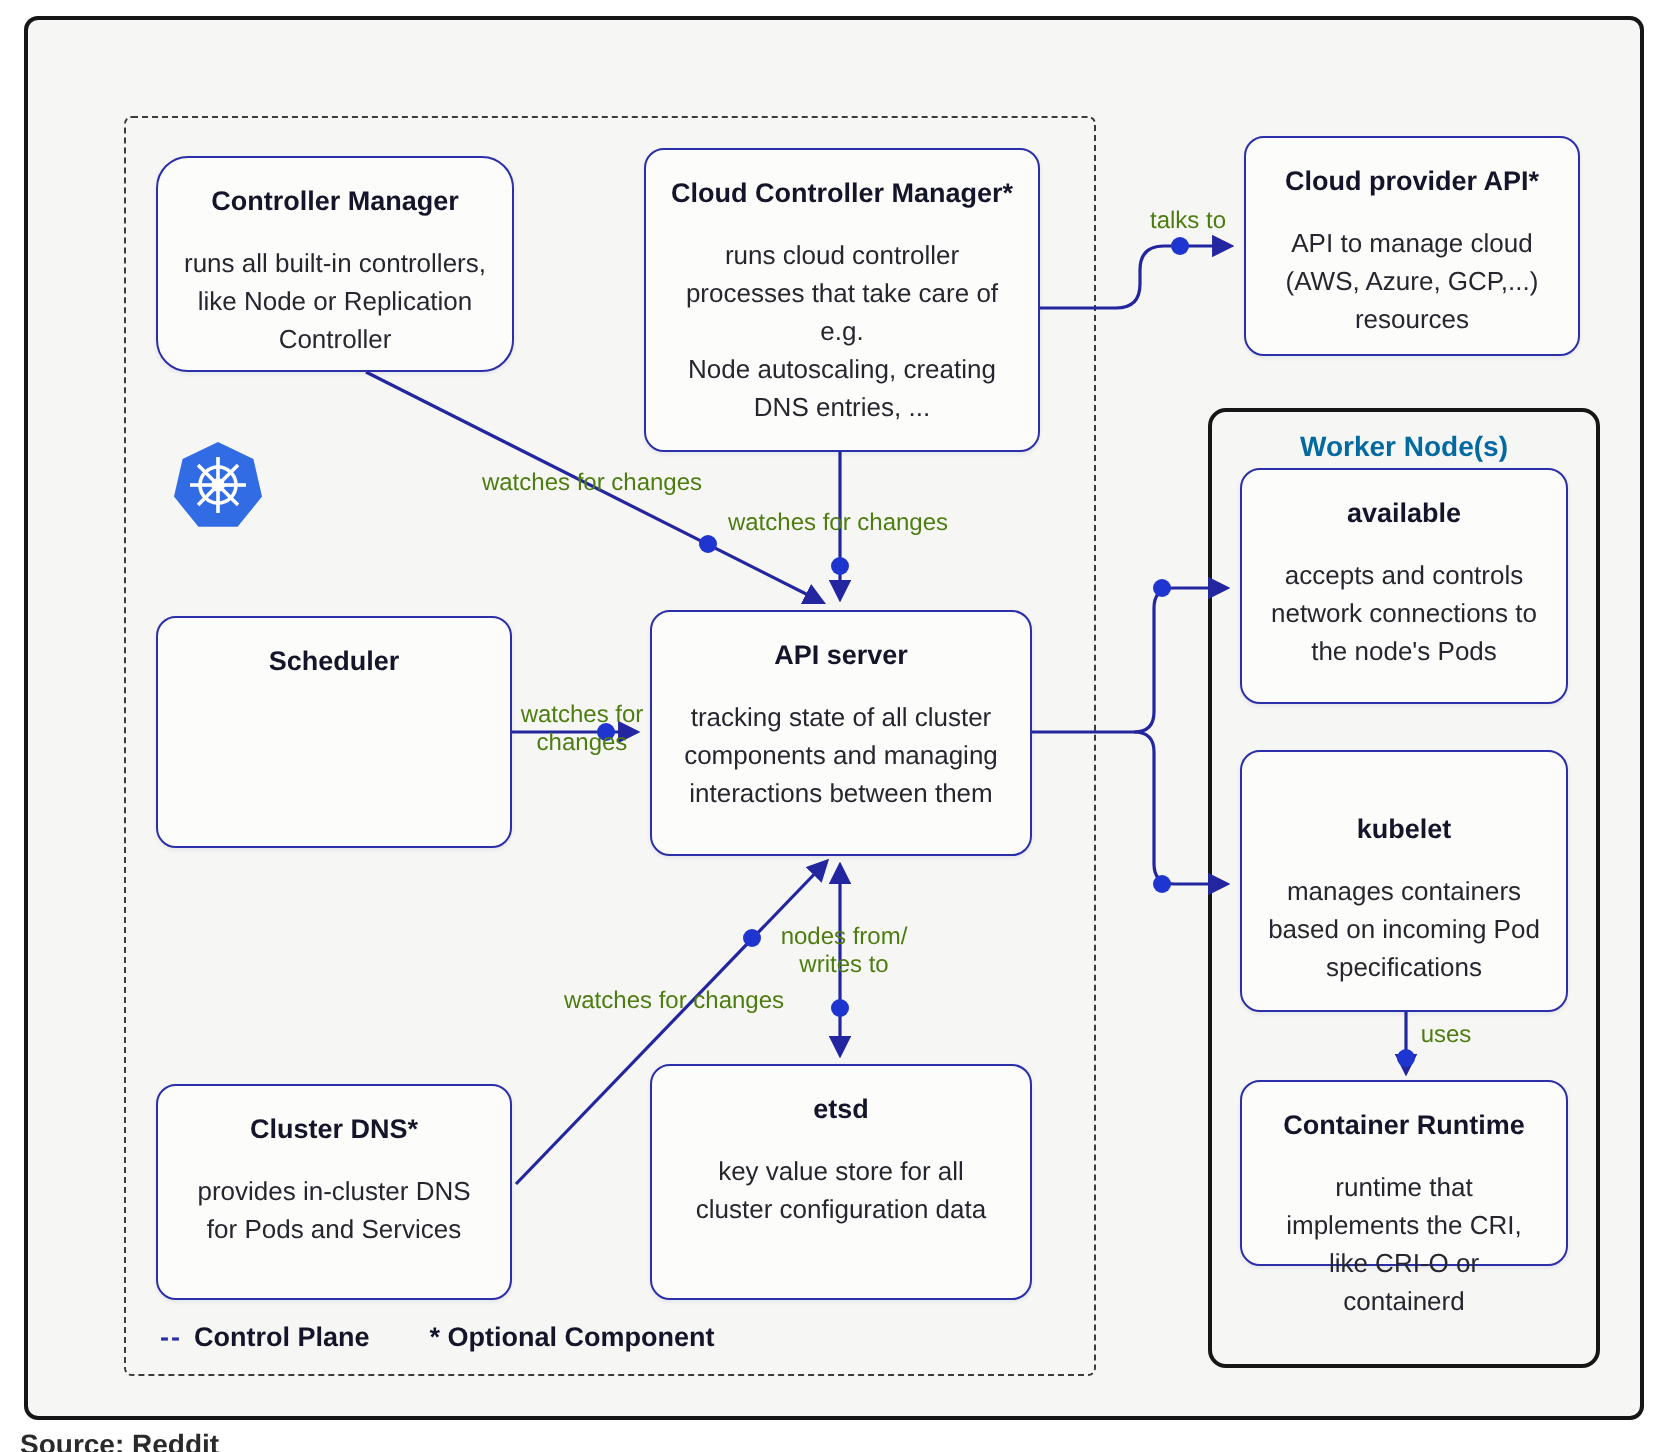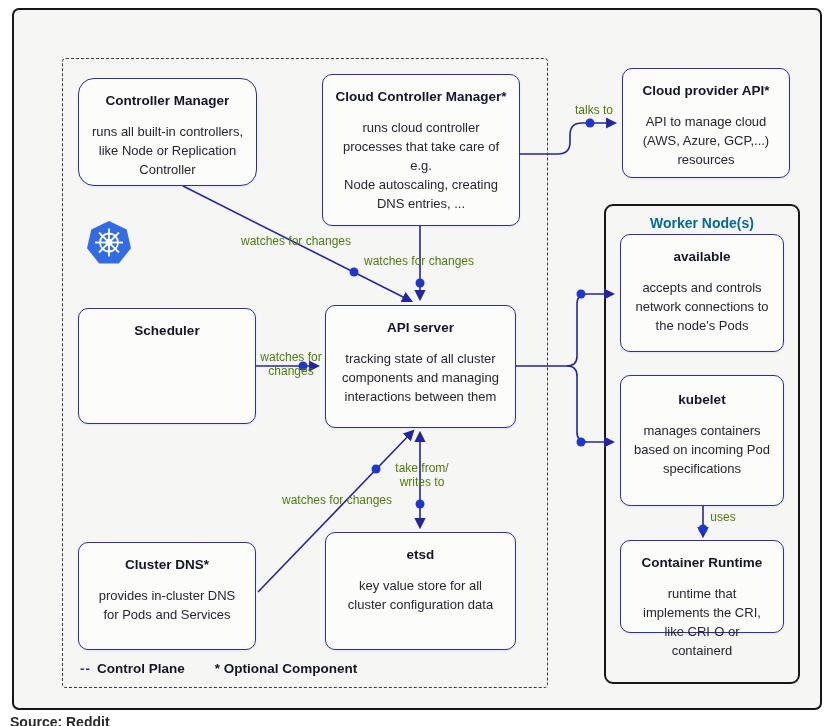--- a/index.html
+++ b/index.html
@@ -138,41 +138,41 @@
 cluster configuration data</div>
 </div>
 
 <div class="node" style="left:620px;top:234px;width:164px;height:118px;">
   <div class="node-title">available</div>
   <div class="node-body">accepts and controls
 network connections to
 the node's Pods</div>
 </div>
 
-<div class="node" style="left:620px;top:375px;width:164px;height:131px;padding-top:12px;">
+<div class="node" style="left:620px;top:375px;width:164px;height:131px;padding-top:27px;">
   <div class="node-title">kubelet</div>
   <div class="node-body">manages containers
 based on incoming Pod
 specifications</div>
 </div>
 
 <div class="node" style="left:620px;top:540px;width:164px;height:93px;">
   <div class="node-title">Container Runtime</div>
   <div class="node-body">runtime that
 implements the CRI,
 like CRI-O or
 containerd</div>
 </div>
 
 <div class="elabel" style="left:594px;top:110px;">talks to</div>
 <div class="elabel" style="left:296px;top:241px;">watches for changes</div>
 <div class="elabel" style="left:419px;top:261px;">watches for changes</div>
 <div class="elabel" style="left:291px;top:364px;">watches for
 changes</div>
-<div class="elabel" style="left:422px;top:475px;">take from/
+<div class="elabel" style="left:422px;top:475px;">nodes from/
 writes to</div>
 <div class="elabel" style="left:337px;top:500px;">watches for changes</div>
 <div class="elabel" style="left:723px;top:517px;">uses</div>
 
 <svg class="k8s-logo" width="46" height="46" viewBox="0 0 46 46">
   <polygon points="23,1 40.7,9.5 45,28.3 32.8,43.4 13.2,43.4 1,28.3 5.3,9.5" fill="#326ce5"></polygon>
   <g stroke="#ffffff" stroke-width="1.8" fill="none">
     <circle cx="23" cy="22.5" r="9"></circle>
     <line x1="23" y1="22.5" x2="23" y2="8.5"></line>
     <line x1="23" y1="22.5" x2="23" y2="36.5"></line>

